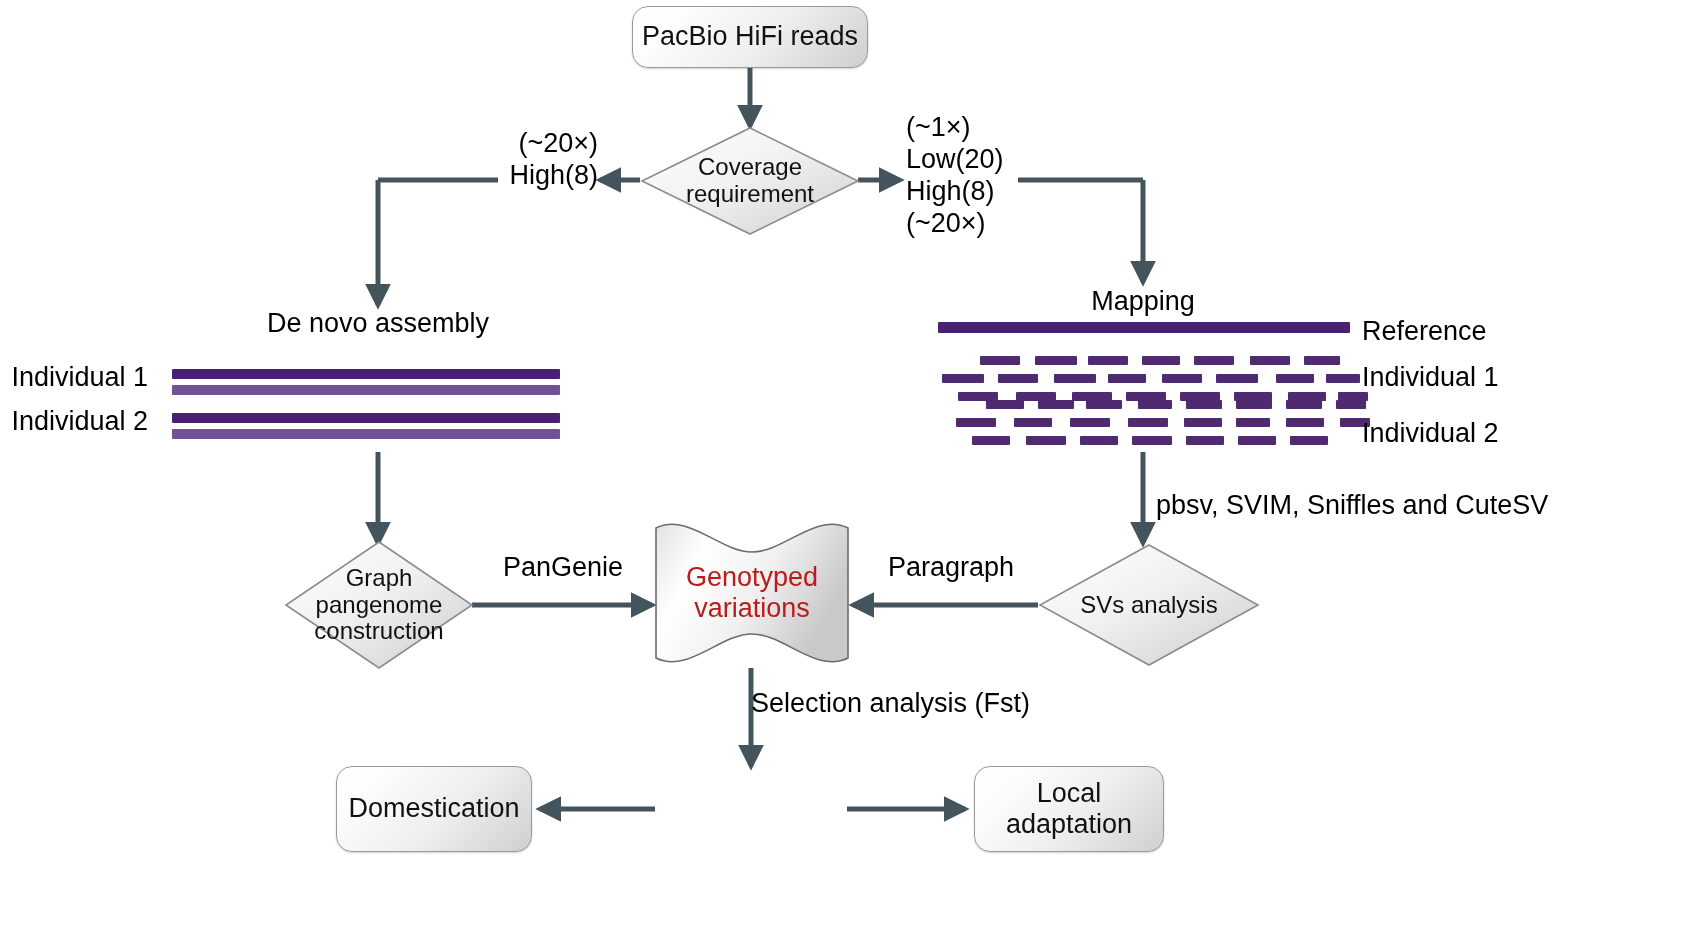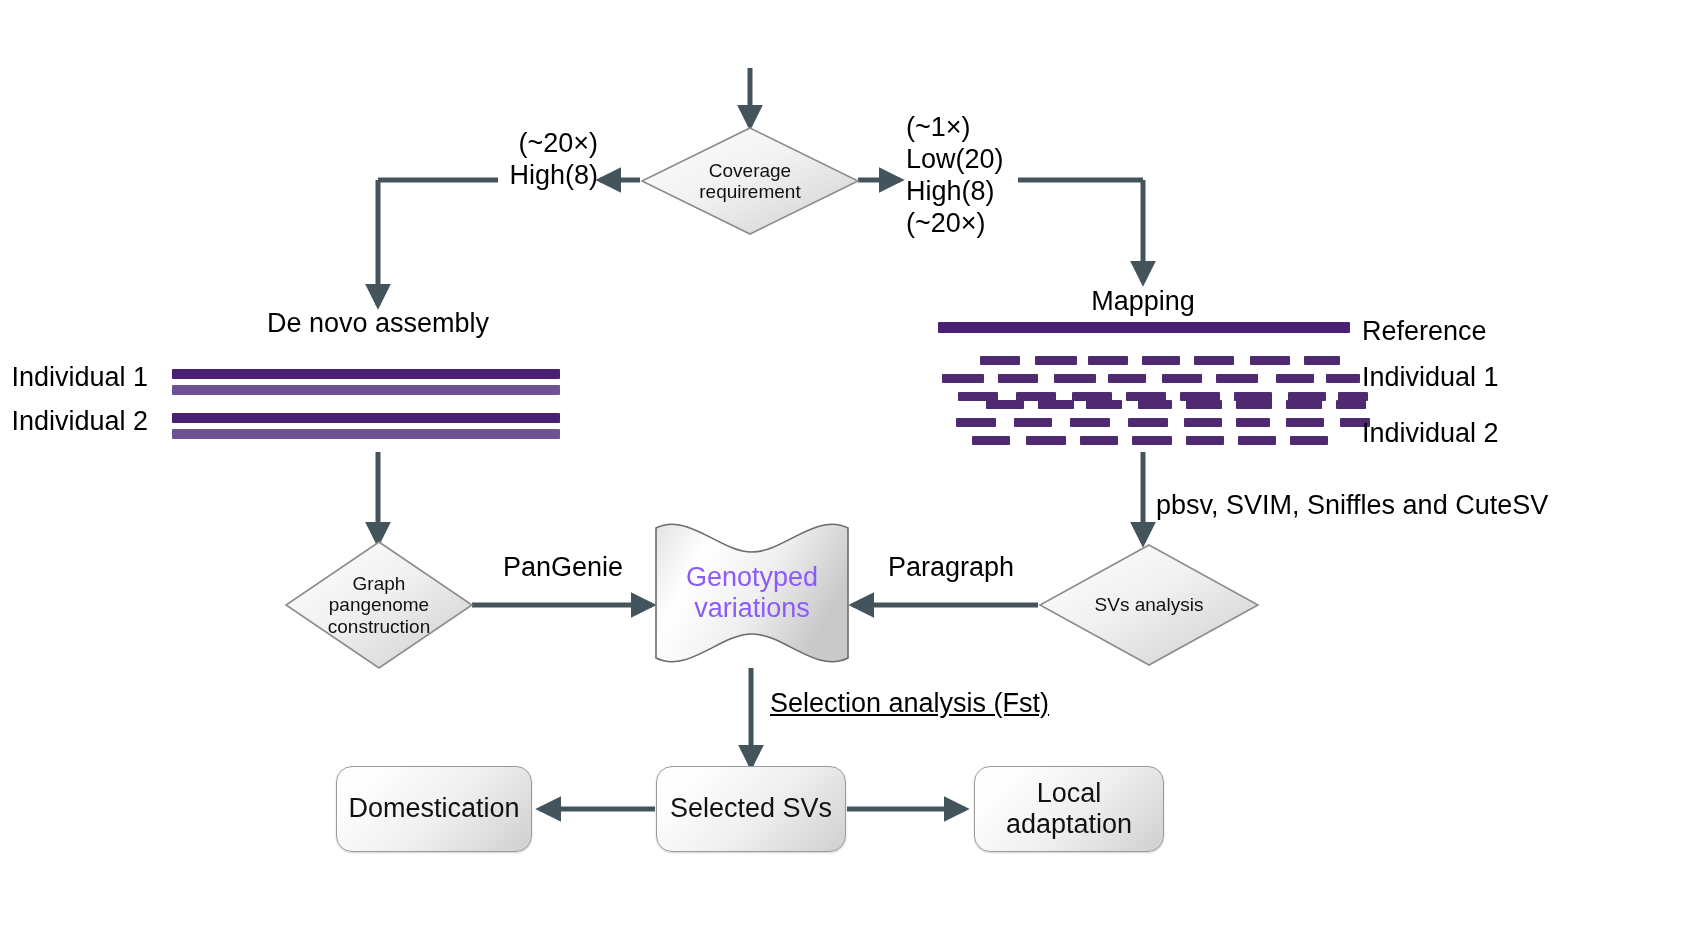--- a/index.html
+++ b/index.html
@@ -12,28 +12,28 @@
     border:1px solid #9a9a9a;border-radius:16px;
     background:linear-gradient(135deg,#ffffff 0%,#fdfdfd 18%,#efefef 55%,#dcdcdc 82%,#cfcfcf 100%);
     box-shadow:0 1px 2px rgba(0,0,0,.18);
     font-size:27px;line-height:1.15;color:#111;
   }
   .diamond-wrap{position:absolute;}
   .diamond-wrap svg{position:absolute;left:0;top:0;}
   .diamond-label{
     position:absolute;left:0;top:0;width:100%;height:100%;
     display:flex;align-items:center;justify-content:center;text-align:center;
-    font-size:19px;line-height:1.12;color:#111;pointer-events:none;
+    font-size:24px;line-height:1.12;color:#111;pointer-events:none;
   }
   .flagwrap{position:absolute;}
   .flagwrap svg{position:absolute;left:0;top:0;}
   .flag-label{
     position:absolute;left:0;top:0;width:100%;height:100%;
     display:flex;align-items:center;justify-content:center;text-align:center;
-    font-size:27px;line-height:1.15;color:#8b5cf6;pointer-events:none;
+    font-size:27px;line-height:1.15;color:#b91c1c;pointer-events:none;
   }
 
   
   .txt{position:absolute;font-size:27px;line-height:1.18;color:#000;white-space:pre;}
   .txt.c{text-align:center;}
   .txt.r{text-align:right;}
 
   
   .conn{position:absolute;left:0;top:0;width:1682px;height:928px;pointer-events:none;}
 
@@ -79,20 +79,23 @@
 
       <path d="M 847 809 L 965 809"></path>
     </g>
 
     <g stroke="#44545c" stroke-width="5" fill="none">
       <path d="M 378 180 L 498 180"></path>
       <path d="M 1018 180 L 1143 180"></path>
     </g>
   </svg>
 
+  <div class="node rbox" style="left:632px;top:6px;width:236px;height:62px;">
+    <span>PacBio HiFi reads</span>
+  </div>
 
   <div class="diamond-wrap" style="left:640px;top:126px;width:220px;height:110px;">
     <svg width="220" height="110" viewBox="0 0 220 110">
       <defs>
         <linearGradient id="dg1" x1="0" y1="0" x2="1" y2="1">
           <stop offset="0%" stop-color="#ffffff"></stop>
             <stop offset="45%" stop-color="#f2f2f2"></stop>
           <stop offset="100%" stop-color="#cfcfcf"></stop>
         </linearGradient>
       </defs>
@@ -242,28 +245,25 @@
           <stop offset="100%" stop-color="#cdcdcd"></stop>
         </linearGradient>
       </defs>
       <polygon points="111,2 220,62 111,122 2,62" fill="url(#dg3)" stroke="#8c8c8c" stroke-width="1.6"></polygon>
     </svg>
     <div class="diamond-label">
         <span>SVs analysis</span>
       </div>
   </div>
 
-  <div class="txt" style="left:770px;top:688px;text-decoration:underline;">Selection analysis (Fst)</div>
+  <div class="txt" style="left:751px;top:688px;">Selection analysis (Fst)</div>
 
   <div class="node rbox" style="left:336px;top:766px;width:196px;height:86px;">
     <span>Domestication</span>
   </div>
 
-  <div class="node rbox" style="left:656px;top:766px;width:190px;height:86px;">
-    <span>Selected SVs</span>
-  </div>
 
   <div class="node rbox" style="left:974px;top:766px;width:190px;height:86px;">
     <span style="white-space:pre-line">Local
 adaptation</span>
   </div>
 
 </div>
 
 </body></html>

